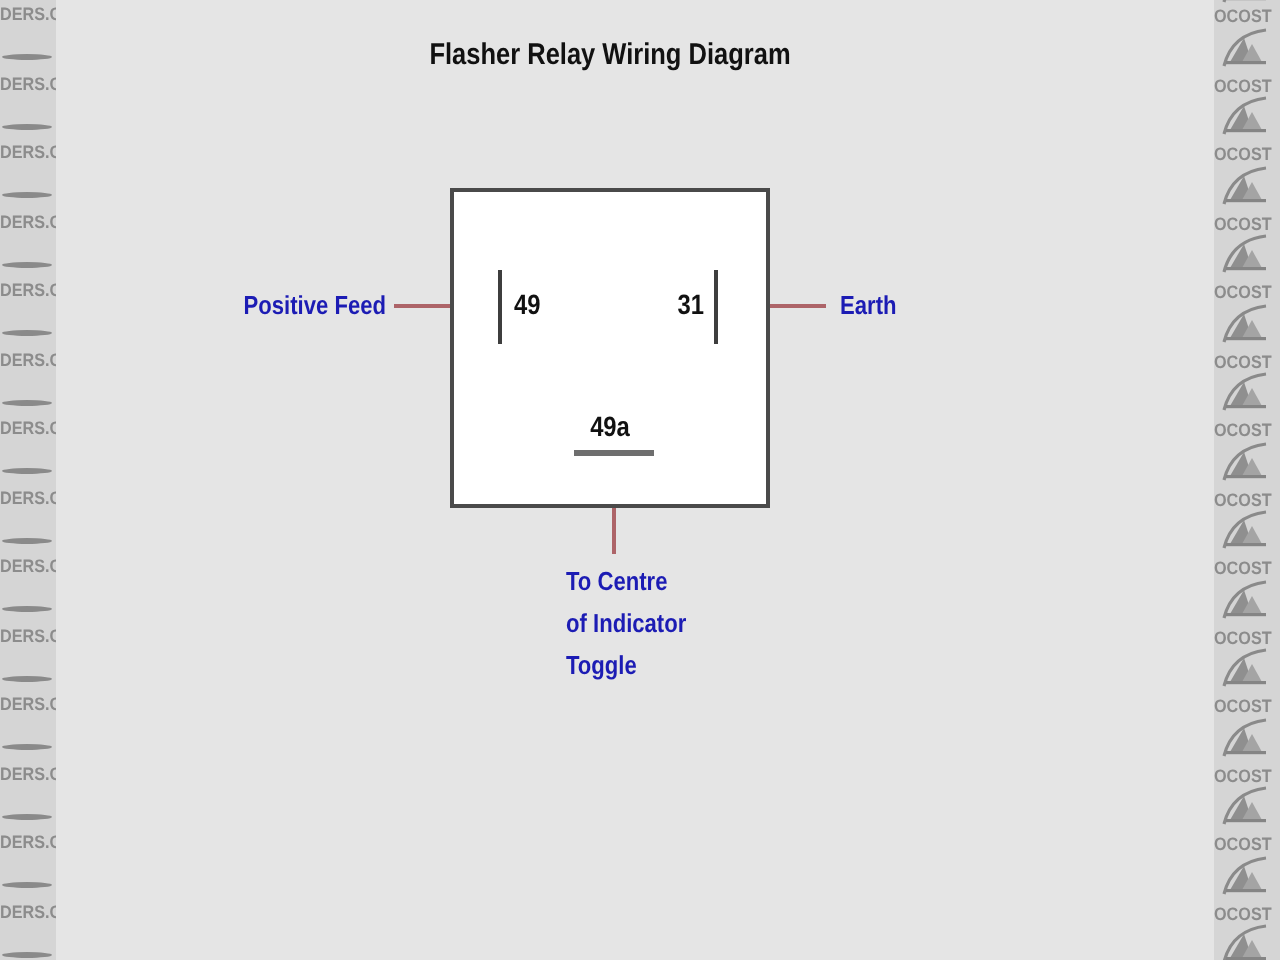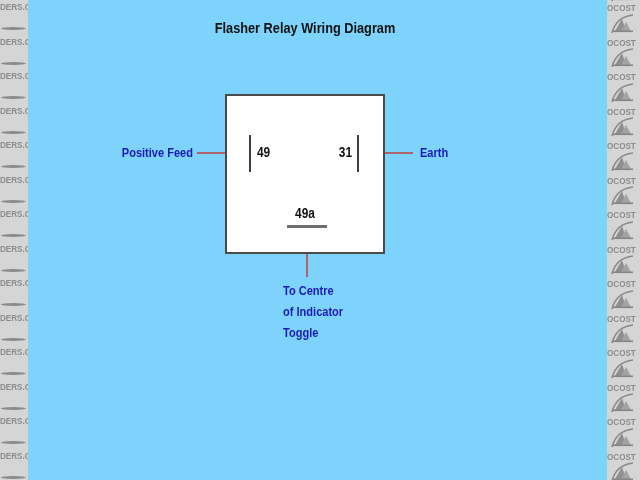--- a/index.html
+++ b/index.html
@@ -1,17 +1,17 @@
 <!DOCTYPE html>
 <html><head>
 <meta charset="utf-8">
 <style>
   html,body{margin:0;padding:0;}
   body{font-family:"Liberation Sans",sans-serif;background:#ffffff;}
-  #stage{position:relative;width:640px;height:480px;background:#7dd3fc;overflow:hidden;}
+  #stage{position:relative;width:640px;height:480px;background:#e5e5e5;overflow:hidden;}
 
   
   .wm-strip{position:absolute;top:0;height:480px;background:#d5d5d5;overflow:hidden;}
   #wm-left{left:0;width:28px;}
   #wm-right{left:607px;width:33px;}
   .wm-text{position:absolute;left:0;white-space:nowrap;font-size:9px;font-weight:bold;
            color:#8c8c8c;transform:scaleX(0.9);transform-origin:left top;letter-spacing:0px;}
   .wm-swoosh{position:absolute;left:1px;width:25px;height:3px;border-radius:50%;
              background:#7d7d7d;opacity:0.85;}
   .wm-logo{position:absolute;left:4px;width:24px;height:21px;}

